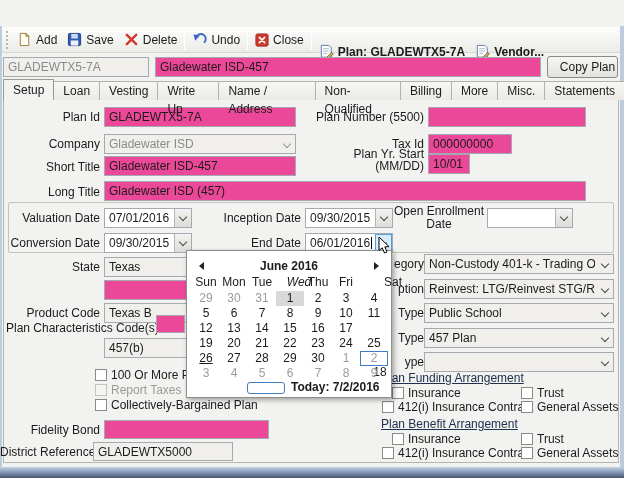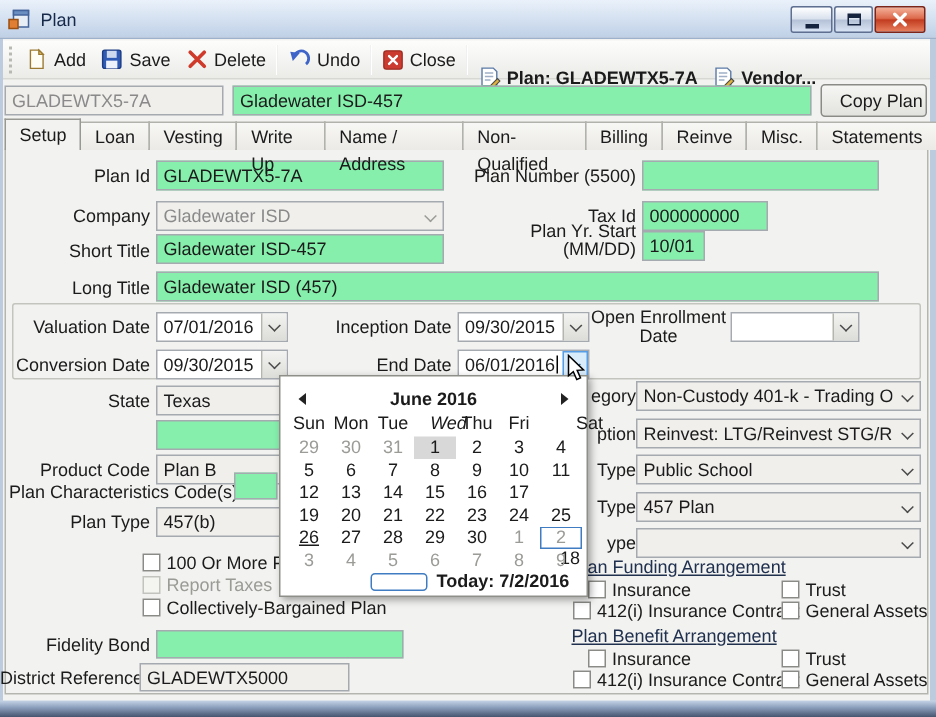--- a/index.html
+++ b/index.html
@@ -30,21 +30,21 @@
   .glyph-max{width:9px;height:8px;border:1px solid #16233f;border-top-width:3px;}
   
   .toolbar{position:absolute;left:2px;right:4px;top:27px;height:26px;
     background:linear-gradient(#fdfdfc,#ebebe8);border-bottom:1px solid #d7d7d3;
     display:flex;align-items:center;padding-left:3px;}
   .grip{width:3px;height:18px;border-left:2px dotted #b9b9b4;margin:0 3px 0 1px;}
   .tb-item{display:flex;align-items:center;gap:4px;padding:2px 5px;white-space:nowrap;}
   .tb-item.bold{font-weight:bold;margin-top:24px;}
   .tb-sep{width:1px;height:20px;background:#c9c9c4;border-right:1px solid #fff;margin:0 2px;}
   
-  .textbox,.graybox{position:absolute;border:1px solid #a5a9b0;background:#86efac;
+  .textbox,.graybox{position:absolute;border:1px solid #a5a9b0;background:#ec4899;
     padding:2px 4px;height:20px;line-height:15px;overflow:hidden;white-space:nowrap;}
   .graybox{background:#f0efec;}
   .muted-text{color:#8a8a8a;}
   .btn{position:absolute;border:1px solid #8a8a86;border-radius:3px;
     background:linear-gradient(#f6f6f4,#e2e2de);text-align:center;cursor:default;padding-left:10px;}
   
   .tab-strip{position:absolute;left:3px;top:79px;height:21px;display:flex;align-items:flex-end;z-index:3;}
   .tab{height:19px;line-height:18px;padding:0 9px;margin-right:-1px;
     background:linear-gradient(#f7f7f5,#eceae6);border:1px solid #b2b2ad;border-bottom:none;}
   .tab.active{height:21px;line-height:20px;background:#f2f2f0;border-color:#989893;z-index:4;position:relative;}
@@ -88,41 +88,20 @@
   .cal-today-rect{position:absolute;left:60px;top:131px;width:38px;height:12px;
     border:1px solid #3f7cc1;border-radius:3px;}
   .cal-today-label{position:absolute;left:104px;top:129px;font-weight:bold;white-space:nowrap;}
   .cursor{position:absolute;left:378px;top:236px;z-index:99;}
 </style>
 </head>
 <body>
 
 <div class="window">
 
-  <div class="titlebar">
-    <svg class="app-icon" viewBox="0 0 16 16">
-      <rect x="4" y="2" width="10" height="11" fill="#e8eef6" stroke="#44649c"></rect>
-      <rect x="4" y="2" width="10" height="3" fill="#6a8fc0" stroke="#44649c"></rect>
-      <rect x="1" y="8" width="6" height="6" fill="#e07f33" stroke="#9c4f12"></rect>
-    </svg>
-    <span class="title-text">Plan</span>
-    <div class="win-btns">
-      <div class="win-btn min">
-          <span class="glyph-min"></span>
-        </div>
-      <div class="win-btn max">
-          <span class="glyph-max"></span>
-        </div>
-      <div class="win-btn close">
-        <svg width="10" height="10" viewBox="0 0 10 10">
-          <path d="M1.5 1.5 L8.5 8.5 M8.5 1.5 L1.5 8.5" stroke="#fff" stroke-width="2.2" stroke-linecap="round"></path>
-        </svg>
-      </div>
-    </div>
-  </div>
 
   <div class="toolbar">
     <span class="grip"></span>
     <div class="tb-item">
       <svg width="15" height="15" viewBox="0 0 16 16">
         <path d="M3.5 1.5 h6 l3 3 v10 h-9 z" fill="#fffef6" stroke="#9b7b33"></path>
         <path d="M9.5 1.5 l3 3 h-3 z" fill="#eccb6e" stroke="#9b7b33"></path>
       </svg>
       <span>Add</span>
     </div>
@@ -180,21 +159,21 @@
   <div class="btn" style="left:547px;top:56px;width:71px;height:22px;line-height:20px;">Copy Plan</div>
 
   <div class="tab-strip">
       <div class="tab active">Setup</div>
       <div class="tab">Loan</div>
       <div class="tab">Vesting</div>
       <div class="tab">Write Up</div>
       <div class="tab">Name / Address</div>
       <div class="tab">Non-Qualified</div>
       <div class="tab">Billing</div>
-      <div class="tab">Reinve</div>
+      <div class="tab">More</div>
       <div class="tab">Misc.</div>
       <div class="tab">Statements</div>
     </div>
   <div class="tab-page"></div>
 
   <div class="lbl left" style="top:110px;">Plan Id</div>
   <div class="textbox field" style="left:104px;top:107px;width:192px;">GLADEWTX5-7A</div>
   <div class="lbl" style="left:300px;top:110px;width:124px;">Plan Number (5500)</div>
   <div class="textbox field" style="left:428px;top:107px;width:158px;"></div>
 
@@ -258,26 +237,25 @@
   </div>
 
   <div class="lbl left" style="top:260px;">State</div>
   <div class="flat-combo" style="left:104px;top:257px;width:150px;">
     <span class="combo-value">Texas</span>
     <span class="chevron"></span>
   </div>
   <div class="textbox field" style="left:104px;top:280px;width:150px;"></div>
   <div class="lbl left" style="top:306px;">Product Code</div>
   <div class="flat-combo" style="left:104px;top:303px;width:150px;">
-    <span class="combo-value">Plan B</span>
+    <span class="combo-value">Texas B</span>
     <span class="chevron"></span>
   </div>
   <div class="lbl" style="left:6px;top:321px;width:146px;">Plan Characteristics Code(s)</div>
   <div class="textbox field" style="left:156px;top:315px;width:29px;height:18px;"></div>
-  <div class="lbl left" style="top:341px;">Plan Type</div>
   <div class="flat-combo" style="left:104px;top:338px;width:150px;">
     <span class="combo-value">457(b)</span>
     <span class="chevron"></span>
   </div>
 
   <div>
       <div class="cb" style="left: 95px; top: 369px;"></div>
       <div class="cb-label" style="left: 111px; top: 368px;">100 Or More P</div>
       <div class="cb disabled" style="left: 95px; top: 384px;"></div>
       <div class="cb-label disabled" style="left: 111px; top: 383px;">Report Taxes</div>

